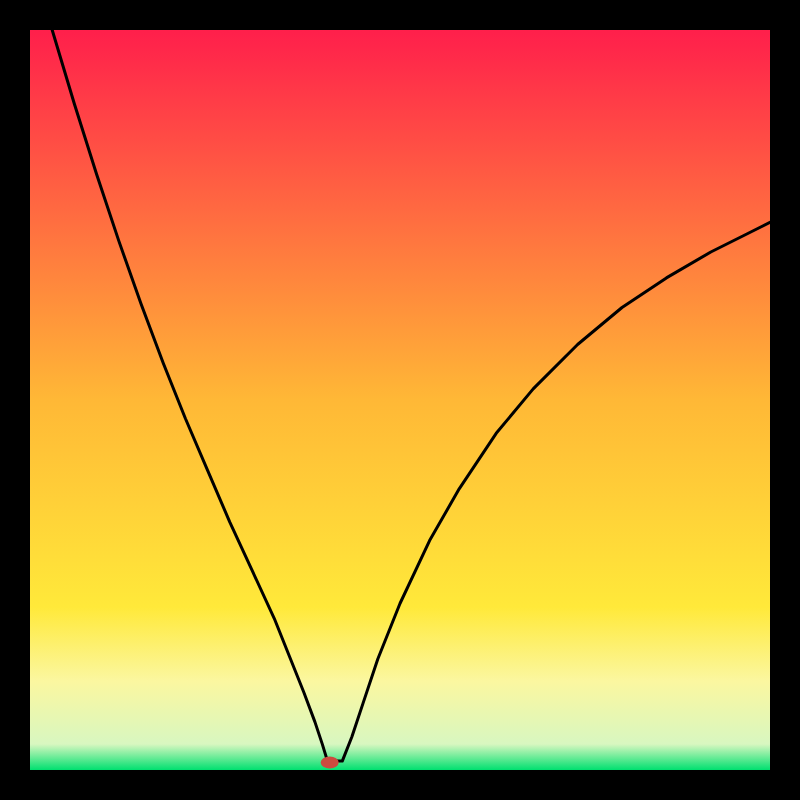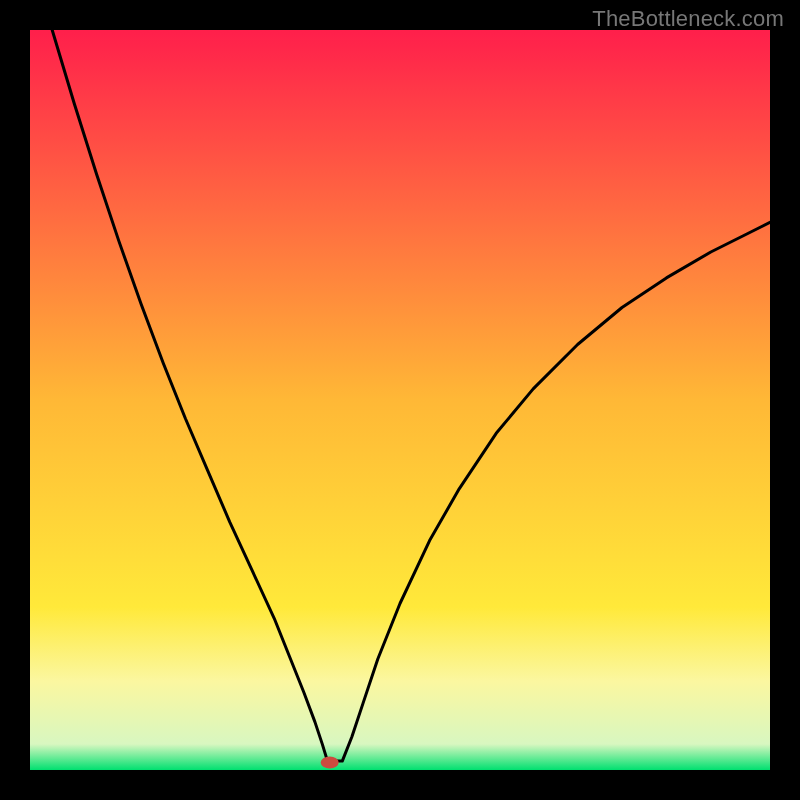--- a/index.html
+++ b/index.html
@@ -35,21 +35,20 @@
     font-weight: 500;
     letter-spacing: 0.2px;
     user-select: none;
   }
   svg { display: block; }
 </style>
 </head>
 <body>
 
 <div class="frame">
-  <div class="watermark">TheBottleneck.com</div>
 
   <div class="plot-area">
     <svg id="chart-svg" width="740" height="740" viewBox="0 0 740 740">
       <defs>
         <linearGradient id="bg-grad" x1="0" y1="0" x2="0" y2="1">
             <stop offset="0%" stop-color="#ff1f4b"></stop>
             <stop offset="50%" stop-color="#ffb836"></stop>
             <stop offset="78%" stop-color="#ffe93a"></stop>
             <stop offset="88%" stop-color="#fbf7a0"></stop>
             <stop offset="96.5%" stop-color="#d8f7c0"></stop>

